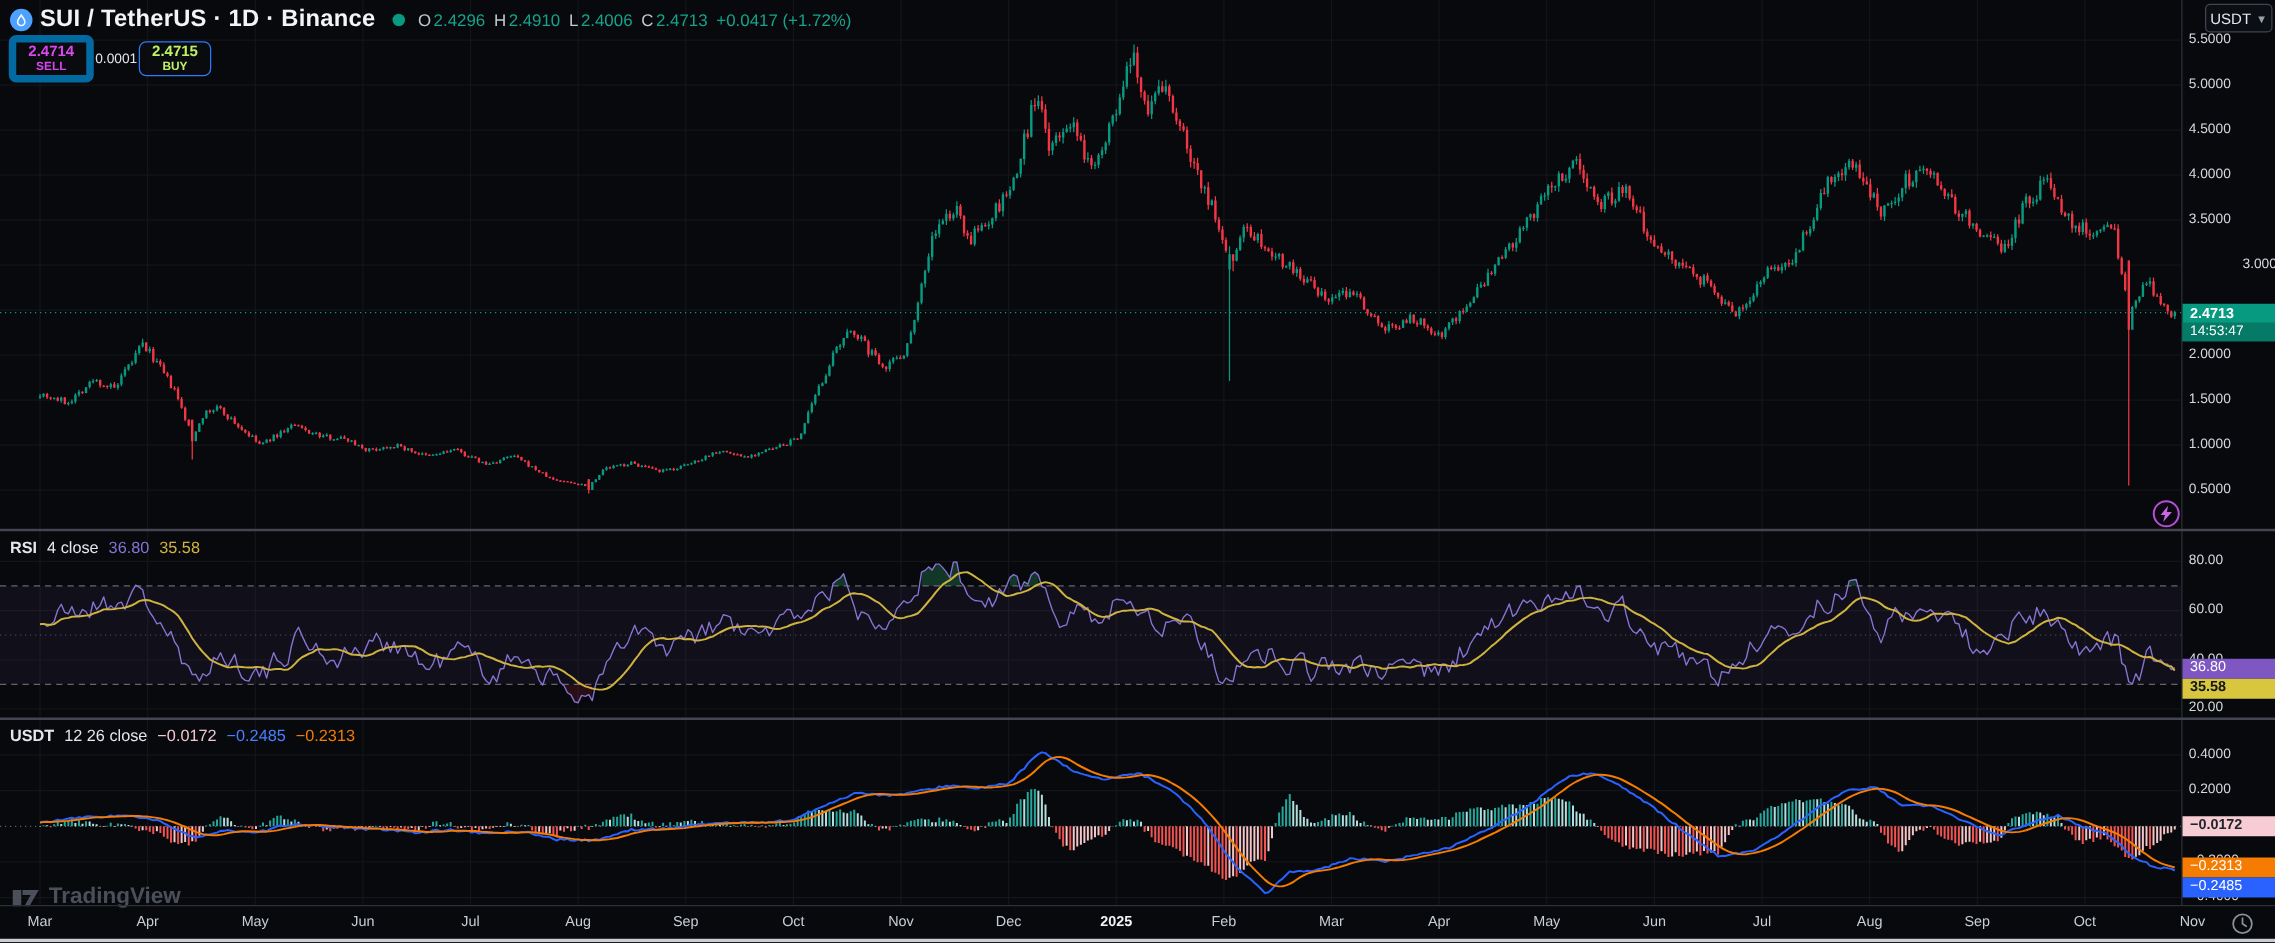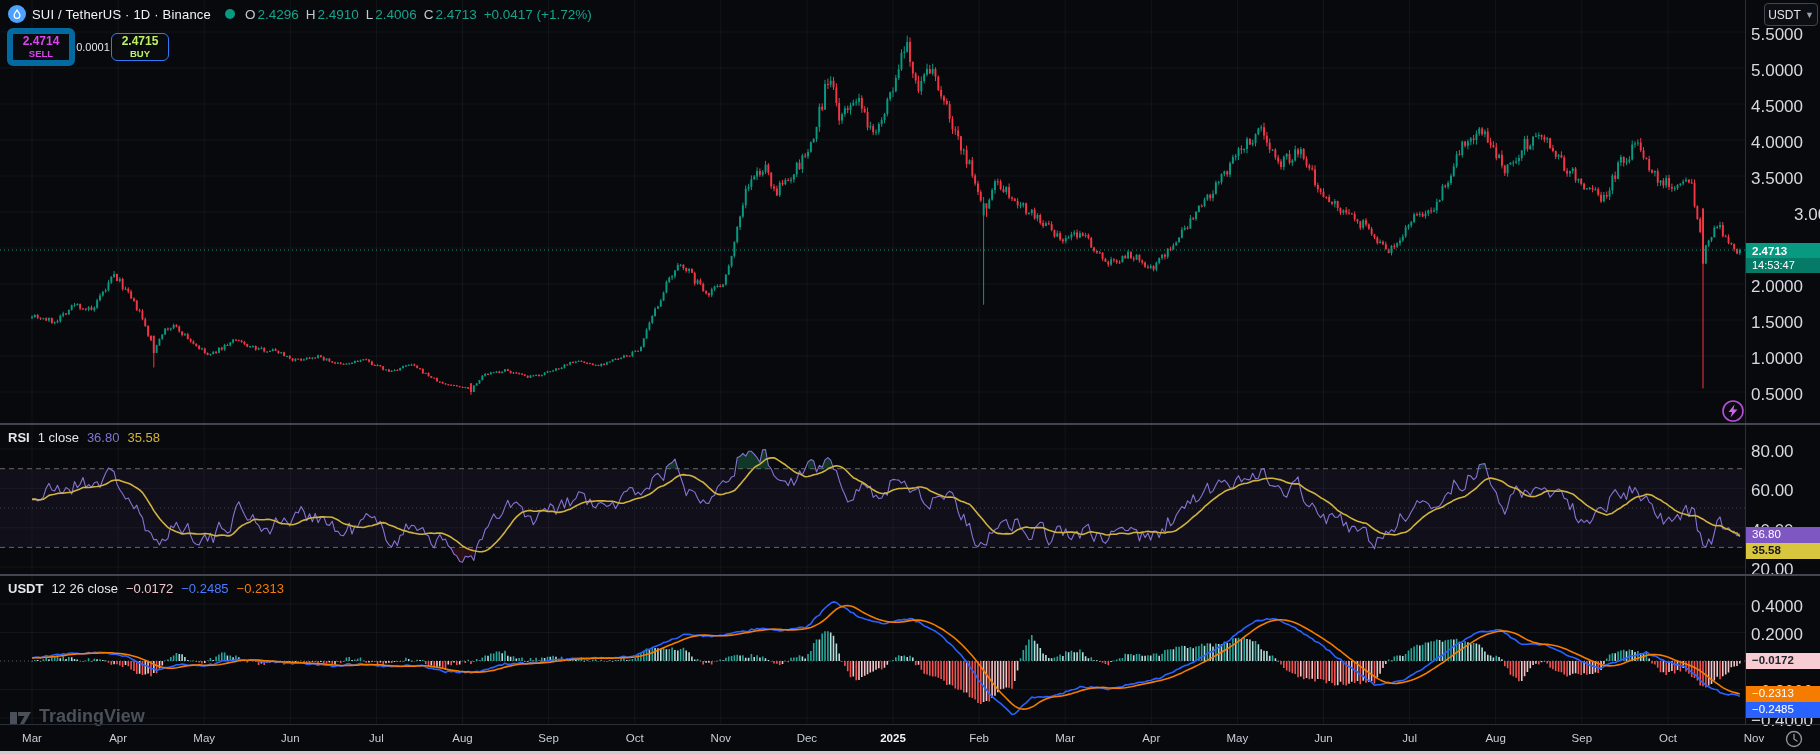--- a/index.html
+++ b/index.html
@@ -11,39 +11,39 @@
   .sep{position:absolute;left:0;width:1820px;height:2px;background:#434651;z-index:6;}
   #sep-main{top:423px;} #sep-rsi{top:574px;}
   #sep-axis{top:724px;height:1px;background:#2b2f38;}
   #bottom-edge{position:absolute;left:0;top:751px;width:1820px;height:3px;background:#c9ccd3;z-index:9;}
   #axis-border{position:absolute;left:1745px;top:0;width:1px;height:724px;background:#2b2f38;z-index:5;}
 
   
   #header{position:absolute;left:0;top:0;z-index:10;}
   #symbol-row{position:absolute;left:8px;top:5px;display:flex;align-items:center;white-space:nowrap;}
   #sui-logo{width:18px;height:18px;border-radius:50%;background:#4da2ff;display:flex;align-items:center;justify-content:center;margin-right:6px;}
-  #symbol-title{font-size:13px;font-weight:400;color:#f2f4f7;letter-spacing:.2px;}
+  #symbol-title{font-size:19px;font-weight:700;color:#f2f4f7;letter-spacing:.2px;}
   #status-dot{width:10px;height:10px;border-radius:50%;background:#089981;margin:0 10px 0 14px;}
   .ohlc{font-size:13.5px;display:flex;gap:7px;align-items:center;}
   .ohlc .lbl{color:#c3c8d1;}
   .ohlc .val{color:#16a38c;margin-left:-5px;}
   .ohlc .chg{color:#16a38c;}
   #order-row{position:absolute;left:7px;top:28px;display:flex;align-items:center;z-index:10;}
   .trade-btn{width:56px;height:26px;border-radius:6px;display:flex;flex-direction:column;align-items:center;justify-content:center;line-height:11px;cursor:pointer;background:rgba(10,12,16,.65);}
   .trade-btn .p{font-size:12px;font-weight:700;}
   .trade-btn .l{font-size:9.5px;font-weight:700;margin-top:1px;}
   #sell-btn{border:6px solid #0369a1;color:#d946ef;}
   #buy-btn{border:1px solid #3179f5;color:#bef264;}
   #spread{width:36px;text-align:center;font-size:11px;color:#e4e7ec;}
 
   
   #currency-btn{position:absolute;left:1764px;top:3px;width:52px;height:21px;border:1px solid #40454f;border-radius:4px;
     display:flex;align-items:center;justify-content:center;gap:4px;font-size:12px;color:#e3e6ea;z-index:12;background:#0b0e13;}
   #currency-caret{font-size:9px;color:#9aa0ab;}
-  .tick{position:absolute;left:1751px;font-size:17px;color:#d6d9df;z-index:4;white-space:nowrap;}
+  .tick{position:absolute;left:1751px;font-size:11px;color:#d6d9df;z-index:4;white-space:nowrap;}
   .month{position:absolute;top:732px;transform:translateX(-50%);font-size:11.5px;color:#c9cdd6;z-index:4;}
   .month.year{color:#f2f4f8;font-weight:700;}
 
   .badge{position:absolute;left:1746px;width:74px;z-index:8;font-size:11.5px;padding:2px 0 2px 6px;box-sizing:border-box;white-space:nowrap;}
   #price-badge{top:243px;background:#089981;color:#fff;padding:0;}
   #price-badge .r1{padding:2px 0 1px 6px;font-weight:700;}
   #price-badge .r2{padding:1px 0 2px 6px;background:#057a67;font-size:11px;}
   #rsi-badge-main{top:527px;height:16px;background:#7e57c2;color:#fff;padding-top:1px;}
   #rsi-badge-ma{top:543px;height:16px;background:#d8c63f;color:#14161c;padding-top:1px;font-weight:600;}
   #macd-badge-hist{top:653px;height:16px;background:#f8ccd3;color:#20242d;padding-top:1px;font-weight:600;}
@@ -192,21 +192,21 @@
   </div>
 
   <div class="badge" id="rsi-badge-main">36.80</div>
   <div class="badge" id="rsi-badge-ma">35.58</div>
   <div class="badge" id="macd-badge-hist">−0.0172</div>
   <div class="badge" id="macd-badge-signal">−0.2313</div>
   <div class="badge" id="macd-badge-macd">−0.2485</div>
 
   <div class="legend" id="rsi-legend">
     <span class="t">RSI</span>
-    <span class="p">1 close</span>
+    <span class="p">4 close</span>
     <span id="rsi-v1">36.80</span>
     <span id="rsi-v2">35.58</span>
   </div>
   <div class="legend" id="macd-legend">
     <span class="t">USDT</span>
     <span class="p">12 26 close</span>
     <span id="macd-v1">−0.0172</span>
     <span id="macd-v2">−0.2485</span>
     <span id="macd-v3">−0.2313</span>
   </div>

